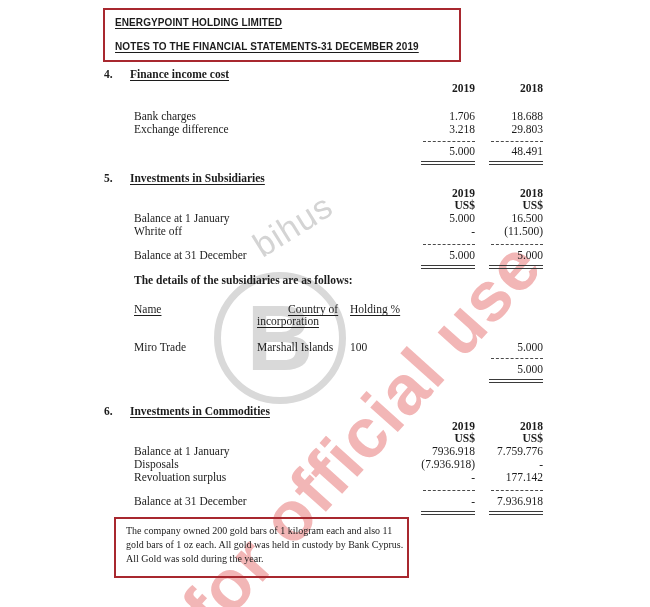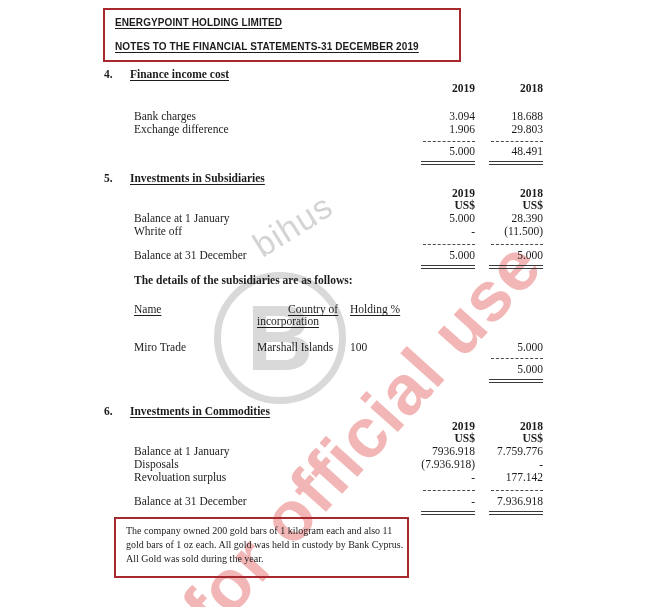--- a/index.html
+++ b/index.html
@@ -235,27 +235,27 @@
       <div class="sec-num" style="top:68px">4.</div>
       <div class="sec-title" style="top:68px">Finance income cost</div>
 
       <div class="row" style="top:82px">
         <div class="col19 colhead">2019</div>
         <div class="col18 colhead">2018</div>
       </div>
 
       <div class="row" style="top:110px">
         <div class="lbl">Bank charges</div>
-        <div class="col19">3.094</div>
+        <div class="col19">1.706</div>
         <div class="col18">18.688</div>
       </div>
 
       <div class="row" style="top:123px">
         <div class="lbl">Exchange difference</div>
-        <div class="col19">1.906</div>
+        <div class="col19">3.218</div>
         <div class="col18">29.803</div>
       </div>
 
       <div class="rule c19" style="top:141px"></div>
       <div class="rule c18" style="top:141px"></div>
 
       <div class="row" style="top:145px">
         <div class="col19">5.000</div>
         <div class="col18">48.491</div>
       </div>
@@ -273,21 +273,21 @@
         <div class="col18 colhead">2018</div>
       </div>
       <div class="row" style="top:199px">
         <div class="col19 colhead">US$</div>
         <div class="col18 colhead">US$</div>
       </div>
 
       <div class="row" style="top:212px">
         <div class="lbl">Balance at 1 January</div>
         <div class="col19">5.000</div>
-        <div class="col18">28.390</div>
+        <div class="col18">16.500</div>
       </div>
 
       <div class="row" style="top:225px">
         <div class="lbl">Whrite off</div>
         <div class="col19">-</div>
         <div class="col18">(11.500)</div>
       </div>
 
       <div class="rule c19" style="top:244px"></div>
       <div class="rule c18" style="top:244px"></div>

